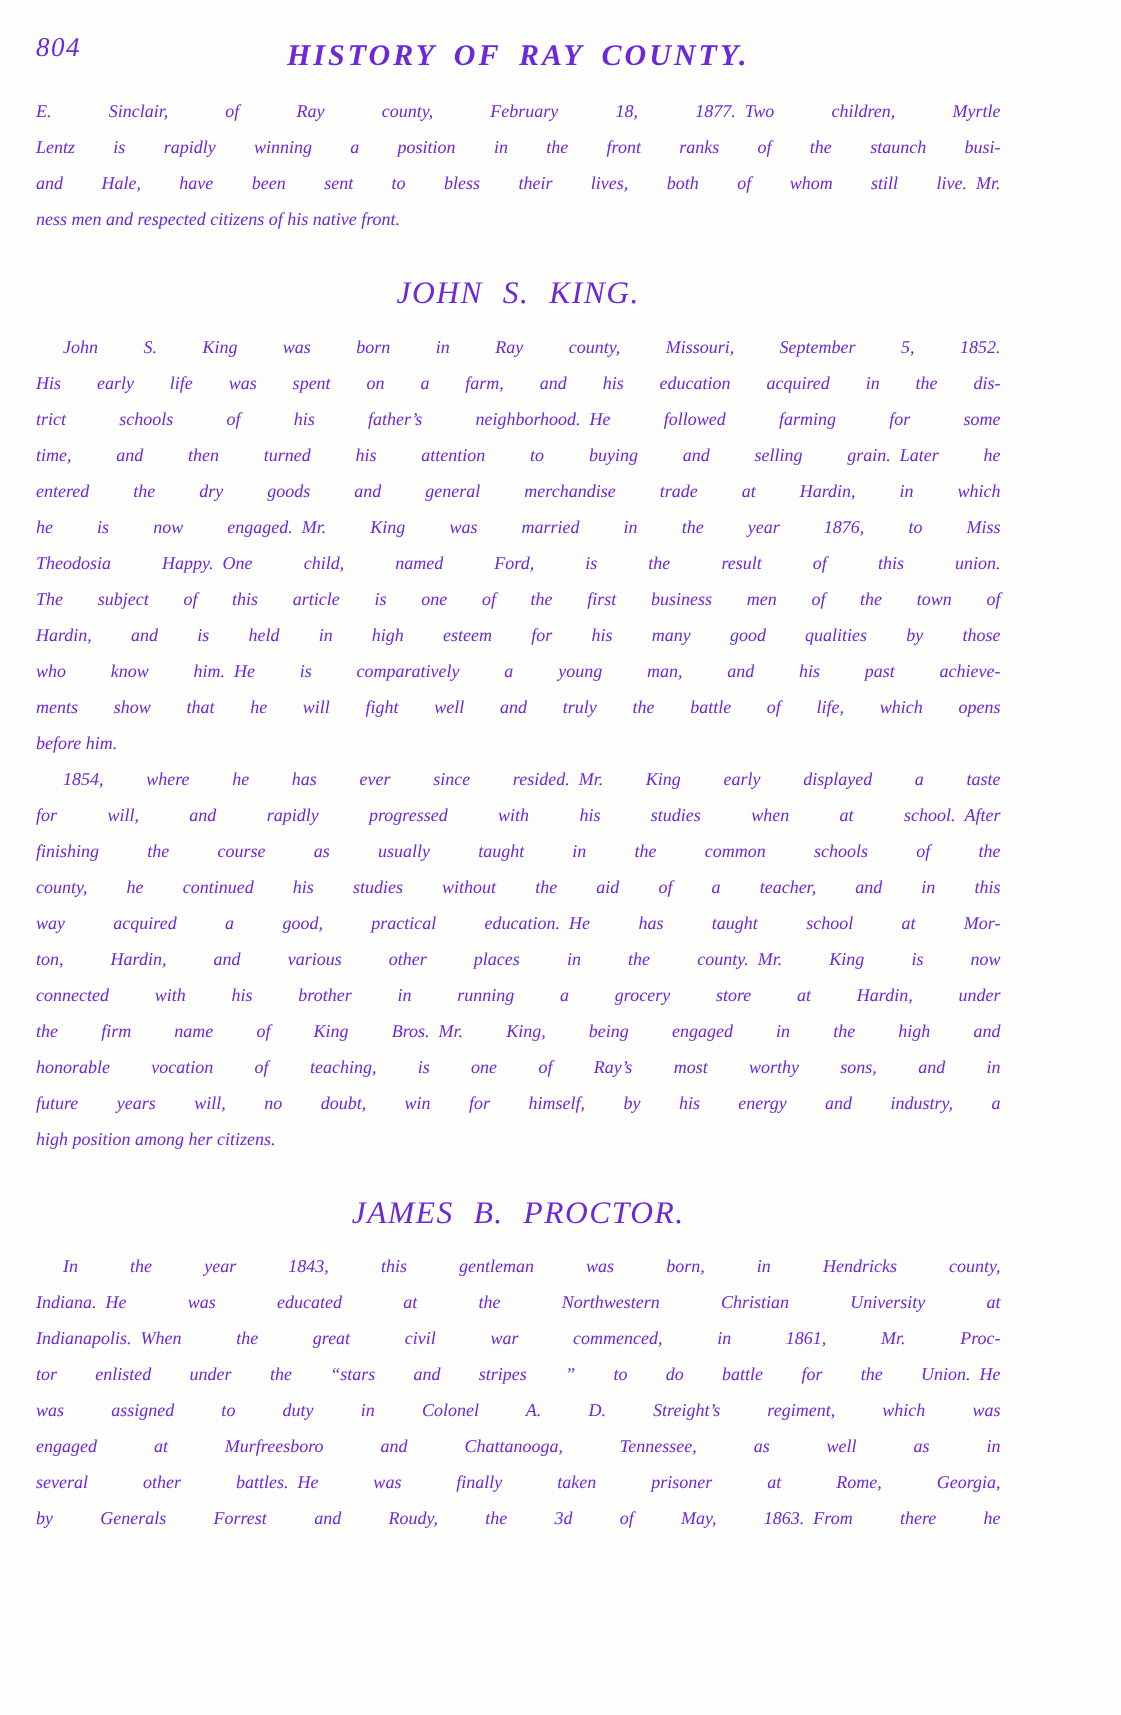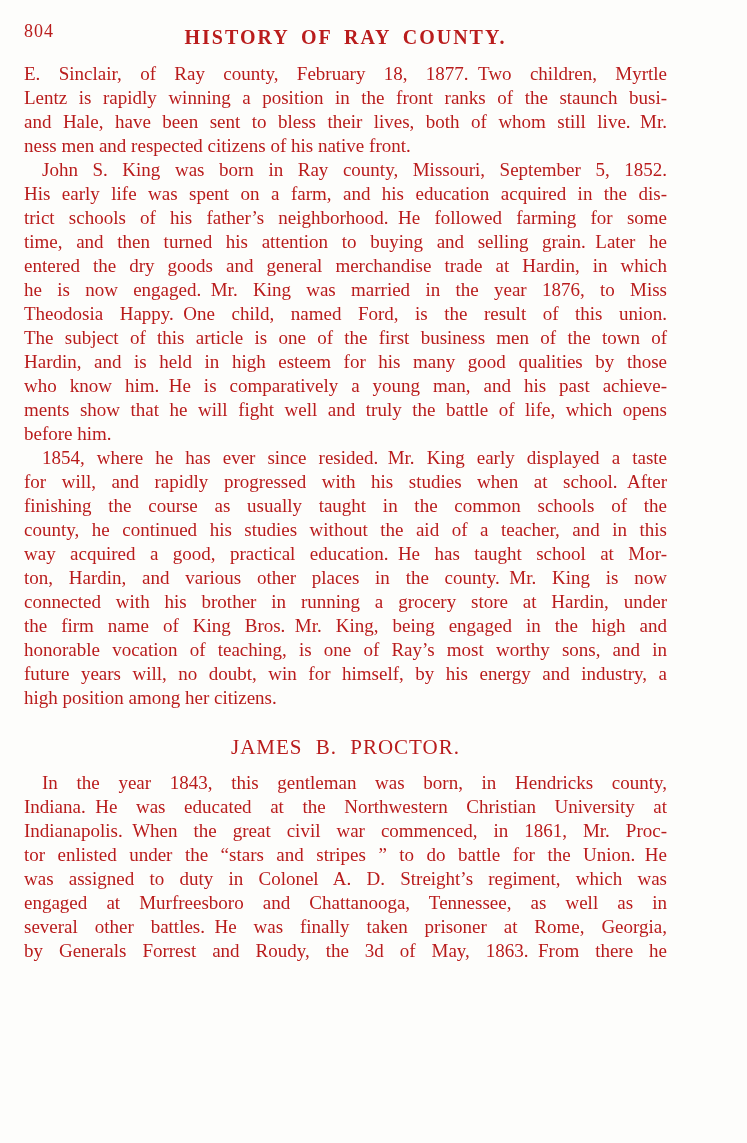--- a/index.html
+++ b/index.html
@@ -1,25 +1,26 @@
 <!DOCTYPE html>
 <html><head>
 <meta charset="utf-8">
 <style>
   html, body { margin: 0; padding: 0; }
   .page {
     position: relative;
     width: 747px;
     height: 1143px;
     background: #fdfdfb;
-    color: #b91c1c;
+    color: #6d28d9;
     font-family: "Liberation Serif", "DejaVu Serif", serif;
     box-sizing: border-box;
     padding: 20px 80px 0 24px;
     overflow: hidden;
+    font-style: italic;
   }
   .running-header {
     position: relative;
     height: 22px;
     margin-bottom: 20px;
   }
   .page-number {
     position: absolute;
     left: 0;
     top: 1px;
@@ -39,21 +40,21 @@
     font-size: 21px;
     font-weight: normal;
     text-align: center;
     letter-spacing: 1px;
     word-spacing: 7px;
     line-height: 22px;
     margin: 26px 0 13px 0;
   }
   .paragraph { margin: 0; }
   .line {
-    font-size: 19px;
+    font-size: 12px;
     line-height: 24px;
     text-align: justify;
     text-align-last: justify;
     white-space: normal;
   }
   .line.last { text-align-last: left; }
   .paragraph.indent .line:first-child { text-indent: 18px; }
 </style>
 </head>
 <body>
@@ -63,20 +64,21 @@
     <span class="page-number">804</span>
     <span class="running-title">HISTORY OF RAY COUNTY.</span>
   </div>
   <div id="page-body">
       <div class="paragraph">
         <div class="line">E. Sinclair, of Ray county, February 18, 1877. Two children, Myrtle</div>
         <div class="line">Lentz is rapidly winning a position in the front ranks of the staunch busi-</div>
         <div class="line">and Hale, have been sent to bless their lives, both of whom still live. Mr.</div>
         <div class="line last">ness men and respected citizens of his native front.</div>
       </div>
+      <h2 class="section-heading">JOHN S. KING.</h2>
       <div class="paragraph indent">
         <div class="line">John S. King was born in Ray county, Missouri, September 5, 1852.</div>
         <div class="line">His early life was spent on a farm, and his education acquired in the dis-</div>
         <div class="line">trict schools of his father’s neighborhood. He followed farming for some</div>
         <div class="line">time, and then turned his attention to buying and selling grain. Later he</div>
         <div class="line">entered the dry goods and general merchandise trade at Hardin, in which</div>
         <div class="line">he is now engaged. Mr. King was married in the year 1876, to Miss</div>
         <div class="line">Theodosia Happy. One child, named Ford, is the result of this union.</div>
         <div class="line">The subject of this article is one of the first business men of the town of</div>
         <div class="line">Hardin, and is held in high esteem for his many good qualities by those</div>

